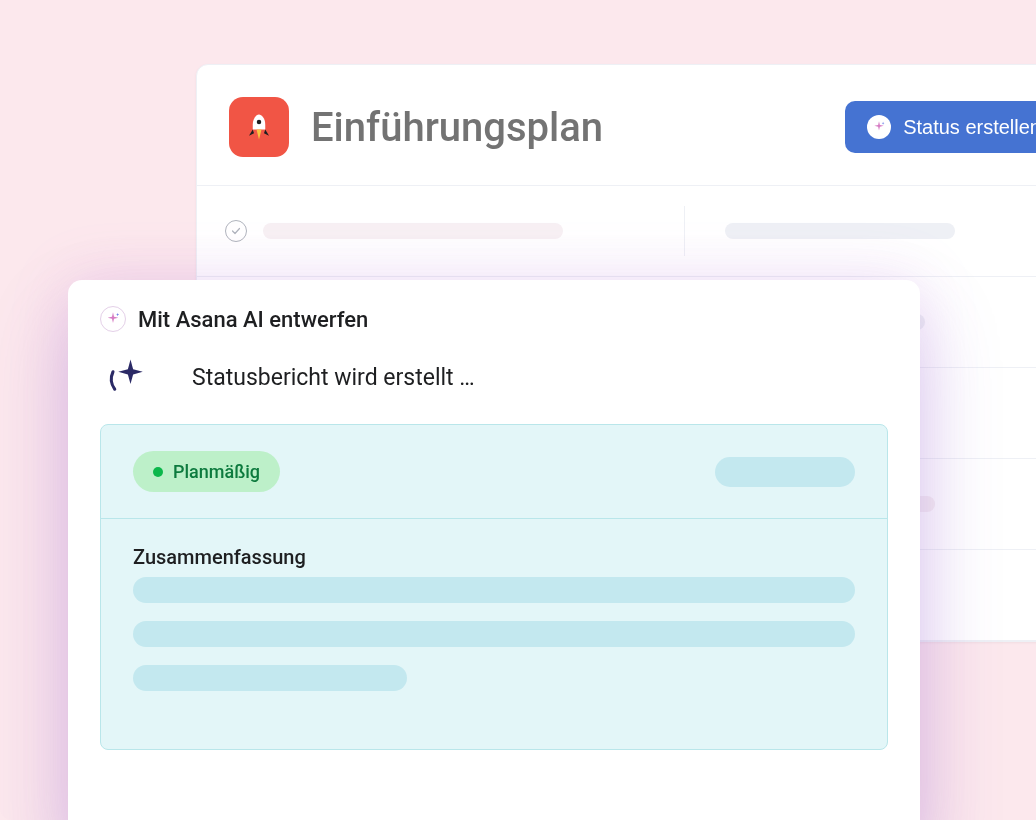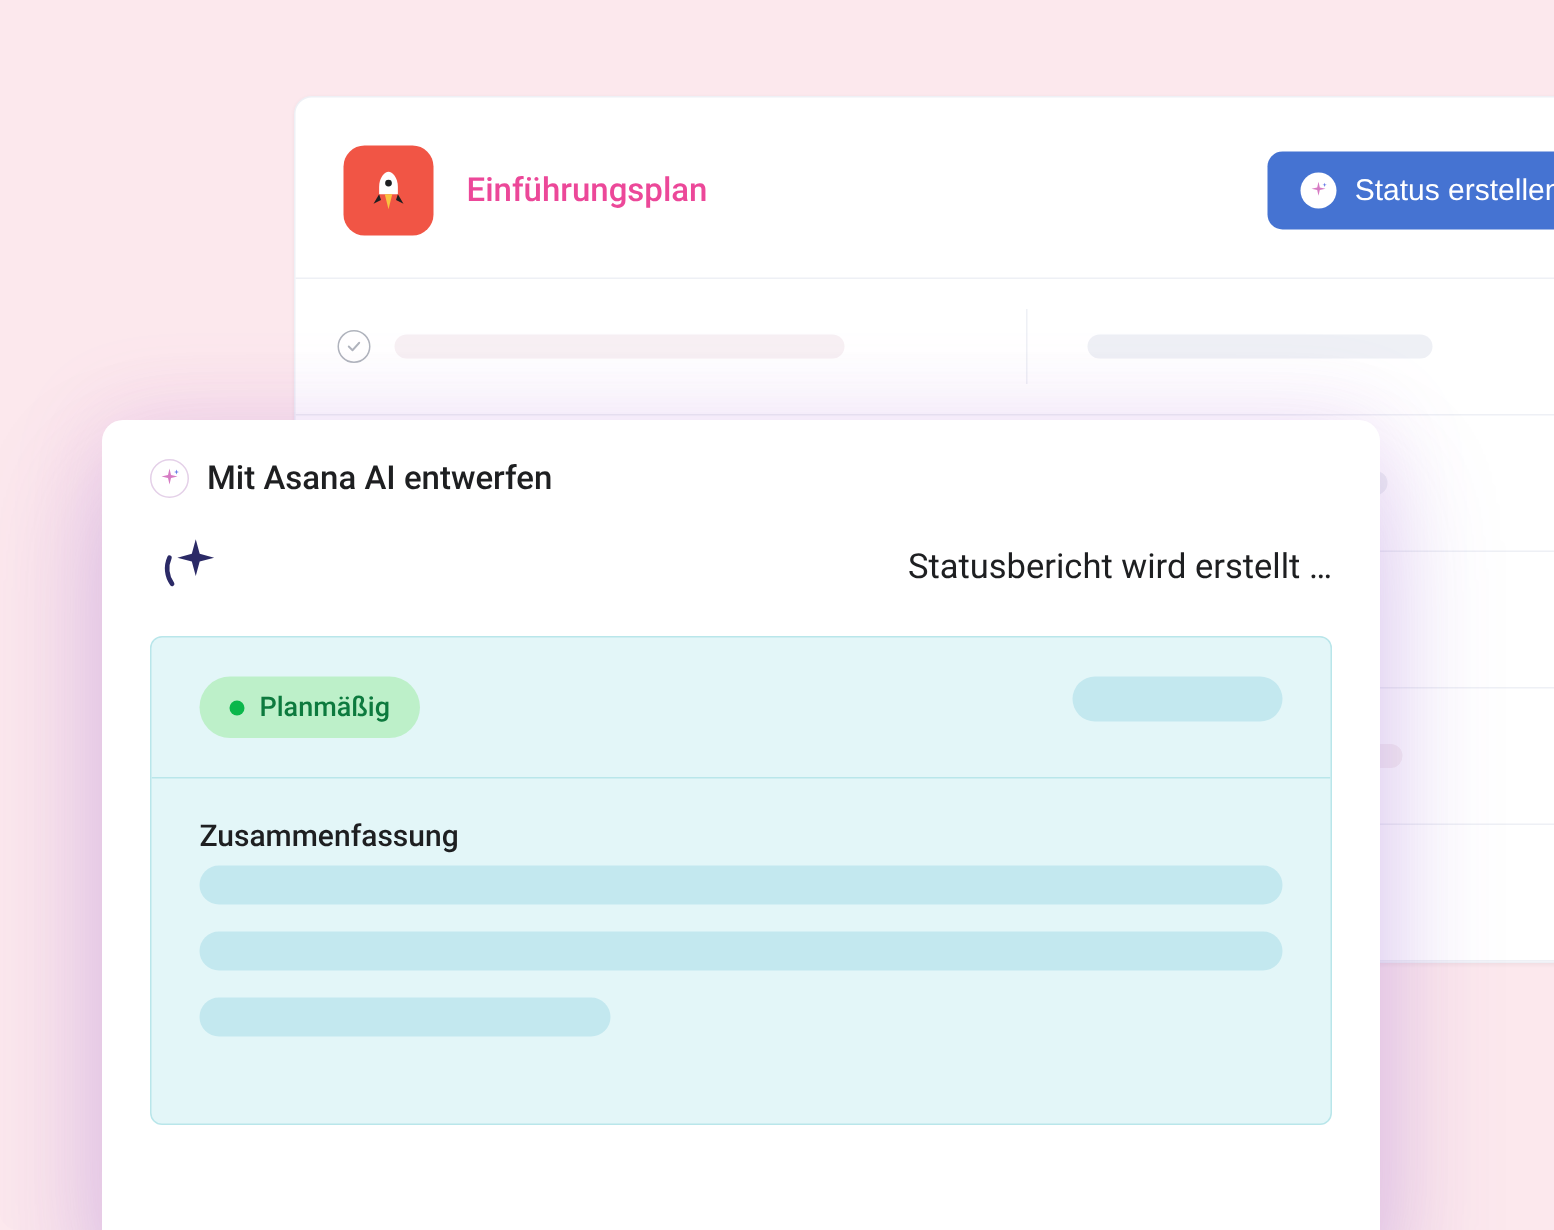--- a/index.html
+++ b/index.html
@@ -34,23 +34,23 @@
       width: 60px;
       height: 60px;
       background: #f15545;
       border-radius: 14px;
       display: flex;
       align-items: center;
       justify-content: center;
       flex-shrink: 0;
     }
     .project-title {
-      font-size: 22px;
+      font-size: 40px;
       font-weight: 500;
-      color: #ec4899;
+      color: #737373;
       margin-left: 22px;
       flex: 1;
     }
     .status-btn {
       background: #4573d2;
       color: #fff;
       border: none;
       border-radius: 10px;
       padding: 14px 22px;
       font-size: 20px;
@@ -134,23 +134,22 @@
       justify-content: center;
     }
     .ai-modal-title {
       font-size: 22px;
       font-weight: 500;
       color: #1e1f21;
     }
     .ai-progress-row {
       display: flex;
       align-items: center;
-      gap: 28px;
+      gap: 44px;
       padding: 18px 32px 26px 38px;
-      justify-content: space-between;
     }
     .spinner-sparkle {
       width: 42px;
       height: 42px;
       position: relative;
     }
     .ai-progress-text {
       font-size: 23px;
       font-weight: 400;
       color: #1e1f21;
@@ -158,21 +157,21 @@
     .draft-panel {
       margin: 0 32px;
       border: 1px solid #b9e6ea;
       border-radius: 8px;
       background: #e3f6f8;
       overflow: hidden;
     }
     .draft-topbar {
       display: flex;
       justify-content: space-between;
-      align-items: flex-start;
+      align-items: center;
       padding: 26px 32px;
       border-bottom: 1px solid #b9e6ea;
     }
     .status-pill {
       display: inline-flex;
       align-items: center;
       gap: 10px;
       background: #bdf0c9;
       color: #0d7a3e;
       font-size: 18px;

